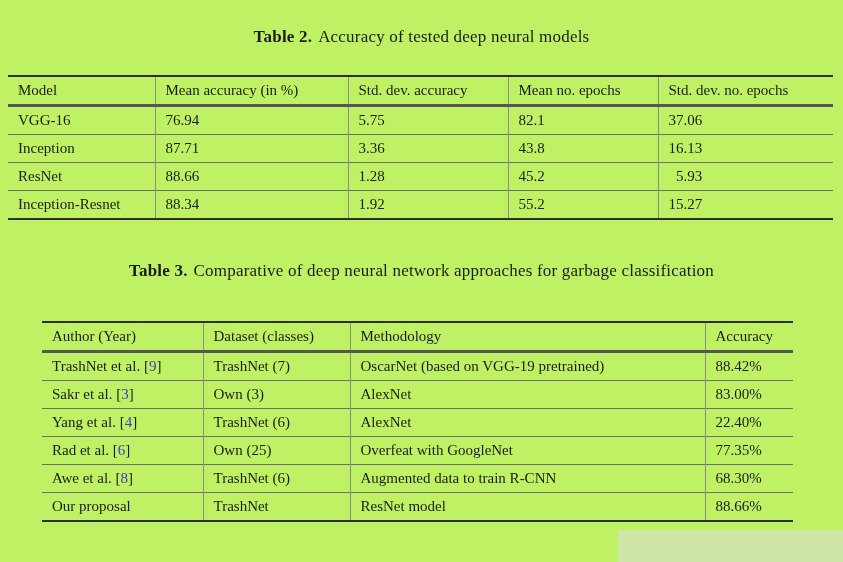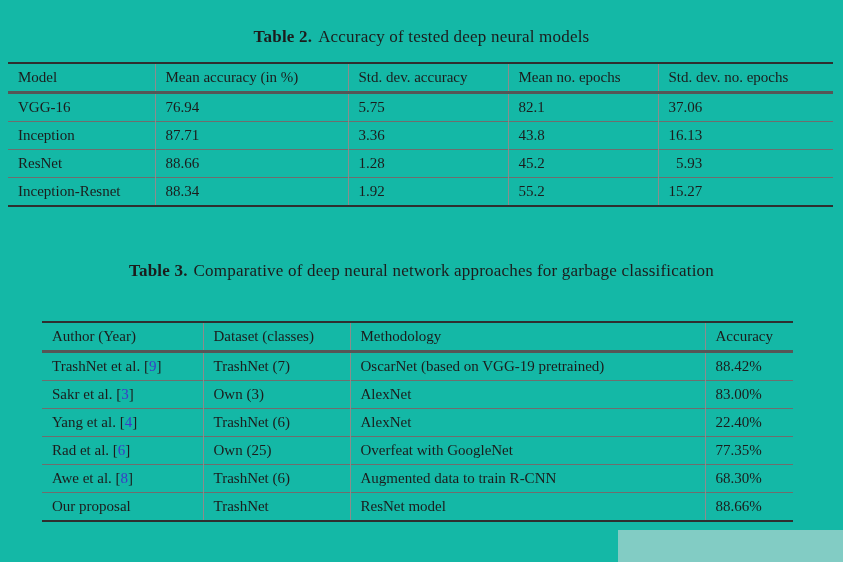--- a/index.html
+++ b/index.html
@@ -4,21 +4,21 @@
 <style>
   html, body {
     margin: 0;
     padding: 0;
     background: #ffffff;
   }
   .page {
     position: relative;
     width: 843px;
     height: 562px;
-    background: #14b8a6;
+    background: #bef264;
     overflow: hidden;
     font-family: "Liberation Serif", "DejaVu Serif", serif;
     color: #1c1c1c;
   }
   .caption {
     position: absolute;
     left: 0;
     width: 843px;
     text-align: center;
     font-size: 17px;
@@ -33,21 +33,21 @@
   }
   table.t {
     position: absolute;
     border-collapse: collapse;
     table-layout: fixed;
     font-size: 15px;
     color: #1c1c1c;
     border-top: 2px solid #2f2f2f;
     border-bottom: 2px solid #2f2f2f;
   }
-  table.t2 { left: 8px;  top: 62px;  width: 825px; }
+  table.t2 { left: 8px;  top: 75px;  width: 825px; }
   table.t3 { left: 42px; top: 321px; width: 751px; }
   table.t th, table.t td {
     font-weight: normal;
     text-align: left;
     height: 27px;
     padding: 0 6px 0 10px;
     border-right: 1px solid #8c8c8c;
     overflow: hidden;
     white-space: nowrap;
     vertical-align: middle;

